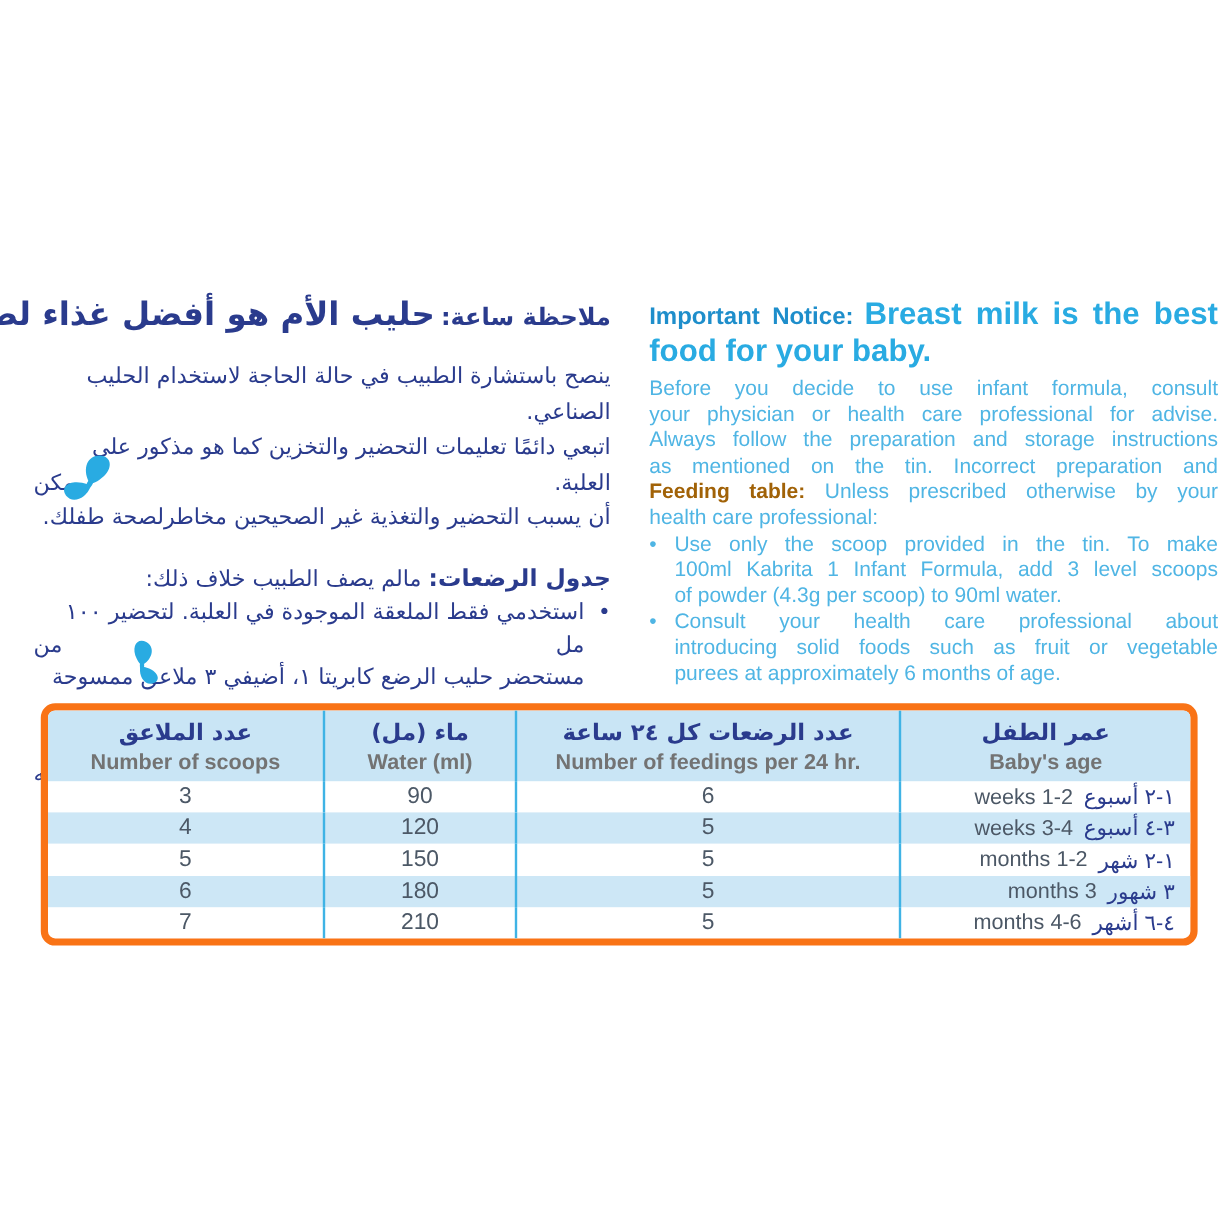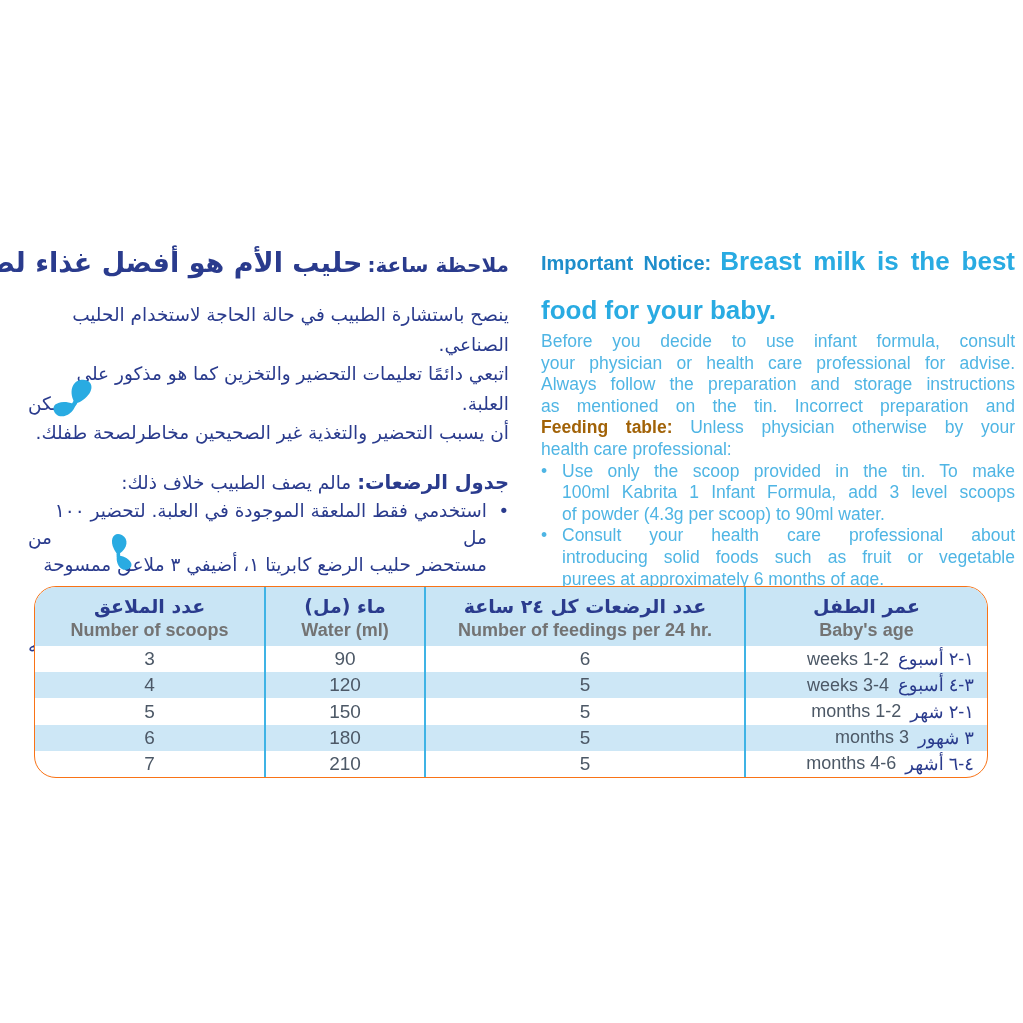--- a/index.html
+++ b/index.html
@@ -26,36 +26,36 @@
   .bullet .blines { flex:1; }
   .ar-col .bullet .blines { font-size:18.5px; line-height:27px; }
   .ln { display:block; }
   .jl { text-align-last:justify; }
 
   
   .en-col { position:absolute; left:541px; top:248px; width:474px; color:#4fb5e4; }
   .en-heading1 { line-height:27px; text-align-last:justify; white-space:nowrap; }
   .en-heading1 .lbl { font-size:20px; font-weight:bold; color:#1e8ecb; }
   .en-heading1 .big { font-size:26px; font-weight:bold; color:#29abe2; }
-  .en-heading2 { font-size:26px; font-weight:bold; color:#29abe2; line-height:27px;margin-top:19px; }
+  .en-heading2 { font-size:26px; font-weight:bold; color:#29abe2; line-height:27px; }
   .en-intro { margin-top:7px; font-size:17.5px; line-height:21.6px; }
   .en-feed { font-size:17.5px; line-height:21.6px; }
   .en-feed .lbl { font-weight:bold; color:#a16207; }
   .en-col .bullet .dot { width:21px; font-size:17.5px; line-height:21.6px; color:#4fb5e4; }
   .en-col .bullet .blines { font-size:17.5px; line-height:21.6px; }
 
   
   .butterfly { position:absolute; }
   .bf1 { left:50px; top:378px; width:50px; height:46px; transform:rotate(-8deg); }
   .bf2 { left:99px; top:535px; width:40px; height:36px; transform:rotate(38deg) scaleX(-1); }
 
   
   .ftable {
     position:absolute; left:34px; top:586px; width:952px; height:190px;
-    border:1px solid #f97316; border-radius:22px; overflow:hidden;
+    border:6px solid #f97316; border-radius:12px; overflow:hidden;
     display:flex; flex-direction:column; background:#ffffff;
   }
   .trow { display:flex; flex:1; min-height:0; }
   .trow.head { flex:none; height:59px; background:#c9e5f5; }
   .trow.alt { background:#cde7f6; }
   .tcell { display:flex; flex-direction:column; align-items:center; justify-content:center; }
   .c1 { width:229px; }
   .c2 { width:158px; border-left:2px solid #3fb3e5; }
   .c3 { width:318px; border-left:2px solid #3fb3e5; }
   .c4 { flex:1; border-left:2px solid #3fb3e5; }
@@ -110,21 +110,21 @@
       <span class="big">Breast milk is the best</span>
     </div>
     <div class="en-heading2">food for your baby.</div>
     <div class="en-intro">
       <span class="ln jl">Before you decide to use infant formula, consult</span>
       <span class="ln jl">your physician or health care professional for advise.</span>
       <span class="ln jl">Always follow the preparation and storage instructions</span>
       <span class="ln jl">as mentioned on the tin. Incorrect preparation and</span>
     </div>
     <div class="en-feed">
-      <span class="ln jl"><span class="lbl">Feeding table:</span> <span>Unless physician otherwise by your</span></span>
+      <span class="ln jl"><span class="lbl">Feeding table:</span> <span>Unless prescribed otherwise by your</span></span>
       <span class="ln">health care professional:</span>
     </div>
     <div>
       <div class="bullet">
         <span class="dot">•</span>
         <span class="blines">
           <span class="ln jl">Use only the scoop provided in the tin. To make</span>
           <span class="ln jl">100ml Kabrita 1 Infant Formula, add 3 level scoops</span>
           <span class="ln">of powder (4.3g per scoop) to 90ml water.</span>
         </span>

